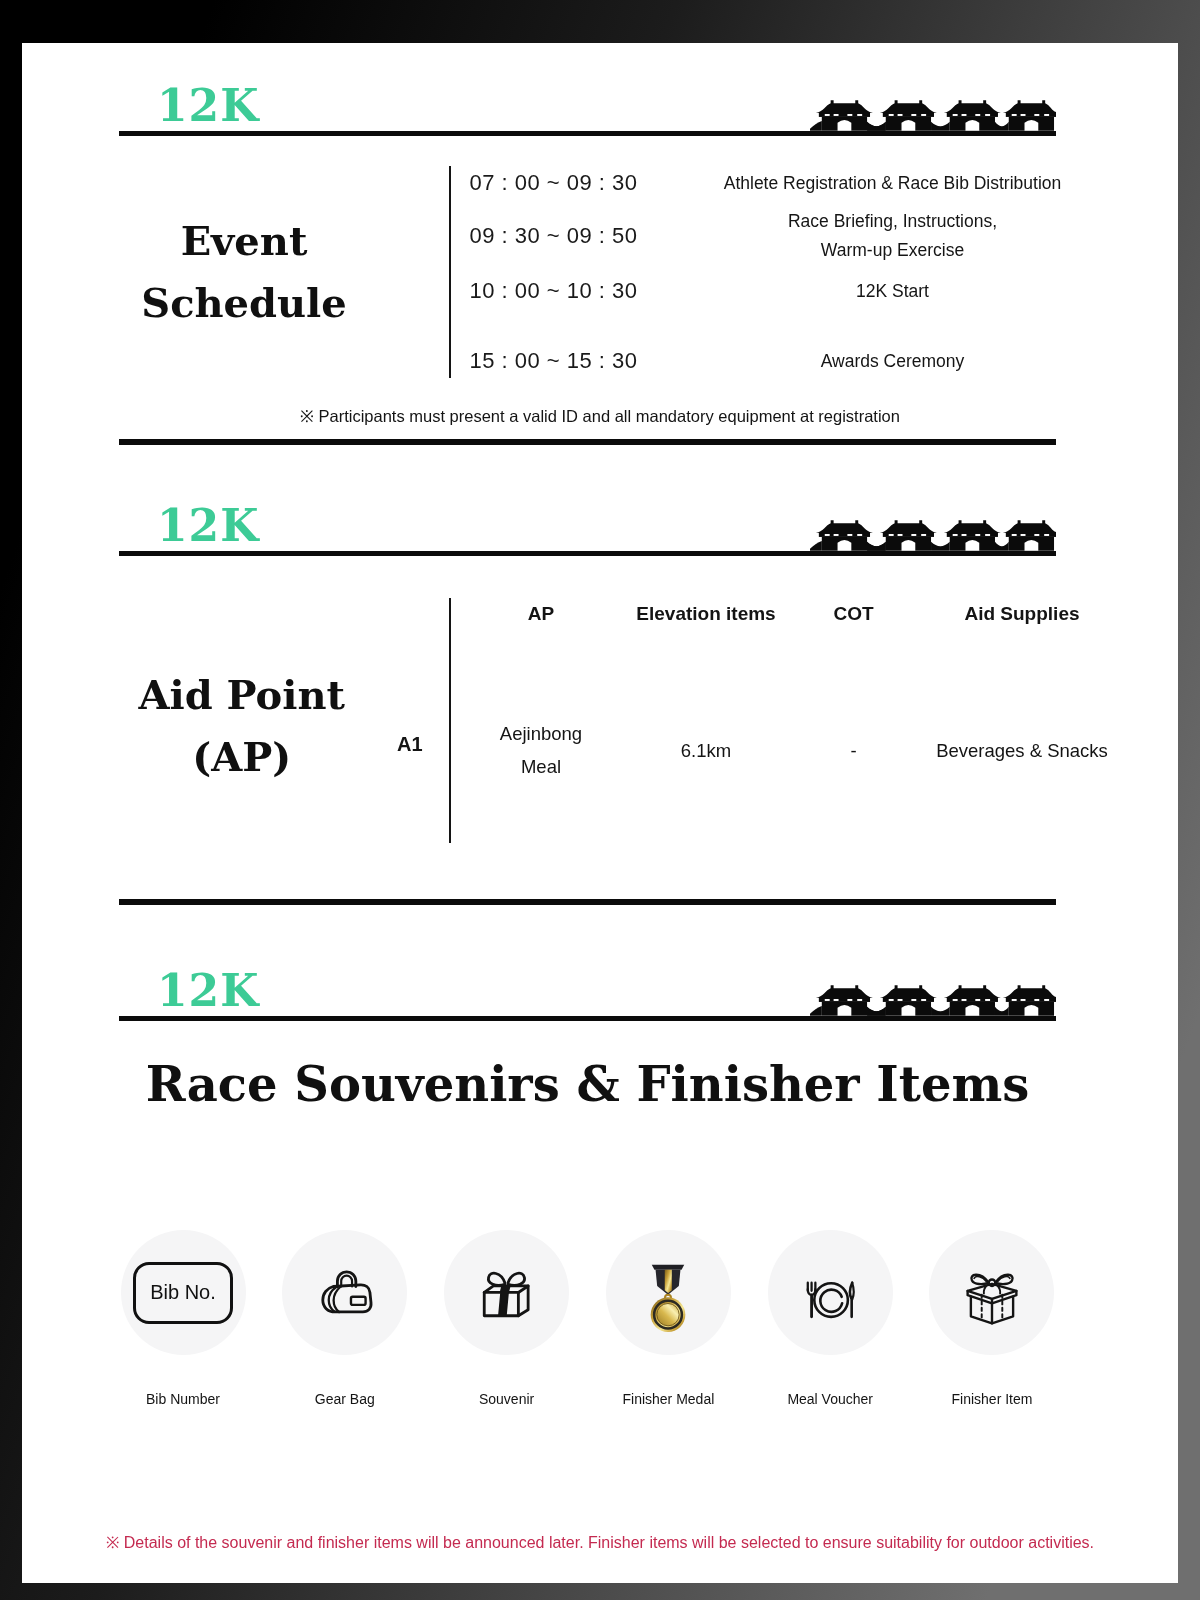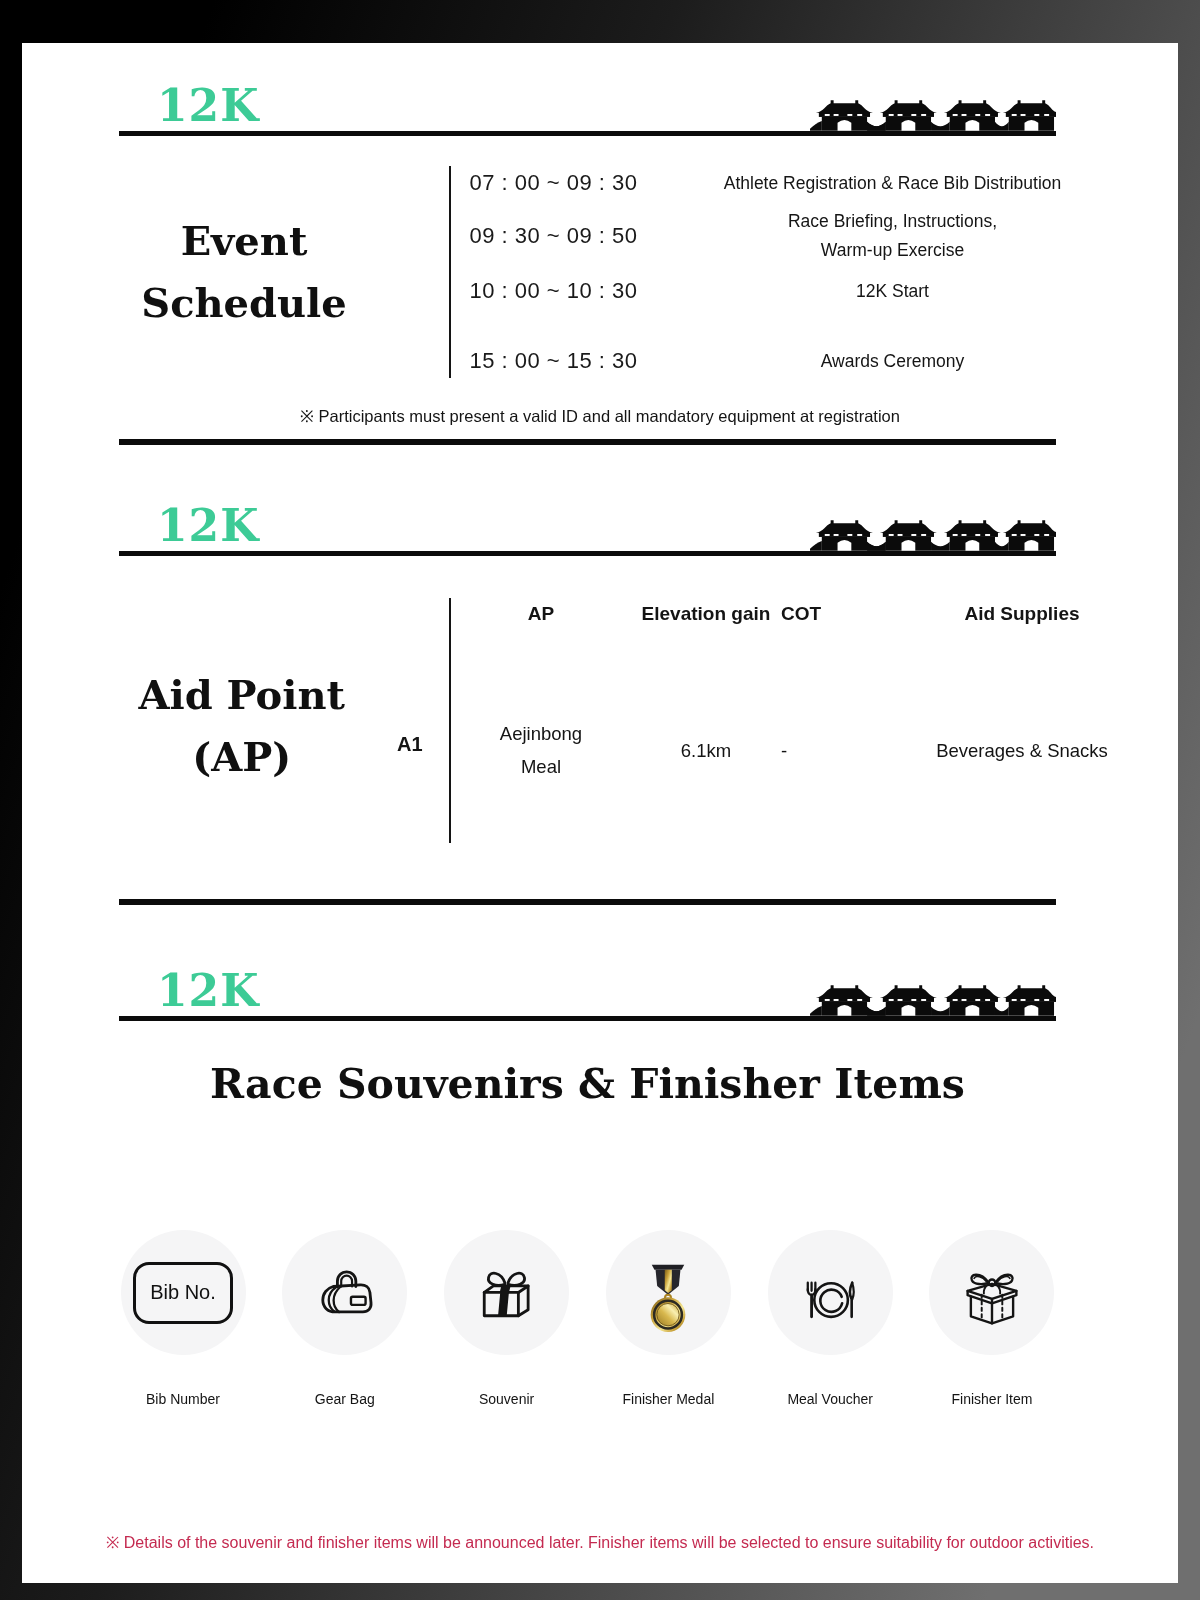--- a/index.html
+++ b/index.html
@@ -52,29 +52,29 @@
   .sec2 .sec-head { margin-top:60px; }
   .aid-body { display:flex; margin:42px 60px 0 97px; }
   .aid-left { width:330px; display:flex; align-items:center;gap:6px; }
   .aid-title { width:250px; text-align:center; font-size:40px; line-height:62px; position:relative; top:5px; }
   .aid-a1 { width:80px; text-align:center; font-size:20px; font-weight:700; position:relative; top:24px; }
   .aid-table { flex:1; border-left:2px solid #141414; height:245px; box-sizing:border-box; }
   .aid-headrow { display:flex; margin-top:5px; font-weight:700; font-size:19px; }
   .aid-datarow { display:flex; margin-top:92px; align-items:center; font-size:18.5px; }
   .col-ap { width:180px; display:flex; justify-content:center; text-align:center; }
   .col-elev { width:150px; text-align:center; }
-  .col-cot { width:145px; text-align:left; }
+  .col-cot { width:145px; text-align:center; }
   .col-sup { flex:1; text-align:center; }
   .ap-name { max-width:112px; line-height:33px; text-align:center; }
   .cell { line-height:33px; }
   .sec2 .divider { margin-top:56px; }
 
   
   .sec3 .sec-head { margin-top:65px; }
-  .souv-title { margin:36px 122px 0 97px; text-align:center; font-size:41px; line-height:54px; }
+  .souv-title { margin:36px 122px 0 97px; text-align:center; font-size:48px; line-height:54px; }
   .items { display:flex; justify-content:space-between; margin:119px 122px 0 97px; }
   .item { width:128px; display:flex; flex-direction:column; align-items:center; }
   .icon-circle {
     width:125px; height:125px; border-radius:50%; background:#f5f5f6;
     display:flex; align-items:center; justify-content:center;
   }
   .icon-circle svg { width:78px; height:78px; display:block; }
   .item-label { margin-top:36px; font-size:14px; color:#141414; white-space:nowrap; }
   .bib-chip {
     width:94px; height:56px; border:3.5px solid #111; border-radius:16px;
@@ -195,21 +195,21 @@
         <div class="aid-left">
           <div class="aid-title serif-title">
             <div>Aid Point</div>
             <div>(AP)</div>
           </div>
           <div class="aid-a1">A1</div>
         </div>
         <div class="aid-table">
           <div class="aid-headrow">
             <div class="col-ap">AP</div>
-            <div class="col-elev">Elevation gain</div>
+            <div class="col-elev">Elevation items</div>
             <div class="col-cot">COT</div>
             <div class="col-sup">Aid Supplies</div>
           </div>
           <div class="aid-datarow">
             <div class="col-ap">
               <div class="ap-name">Aejinbong Meal</div>
             </div>
             <div class="col-elev cell">6.1km</div>
             <div class="col-cot cell">-</div>
             <div class="col-sup cell">Beverages &amp; Snacks</div>

